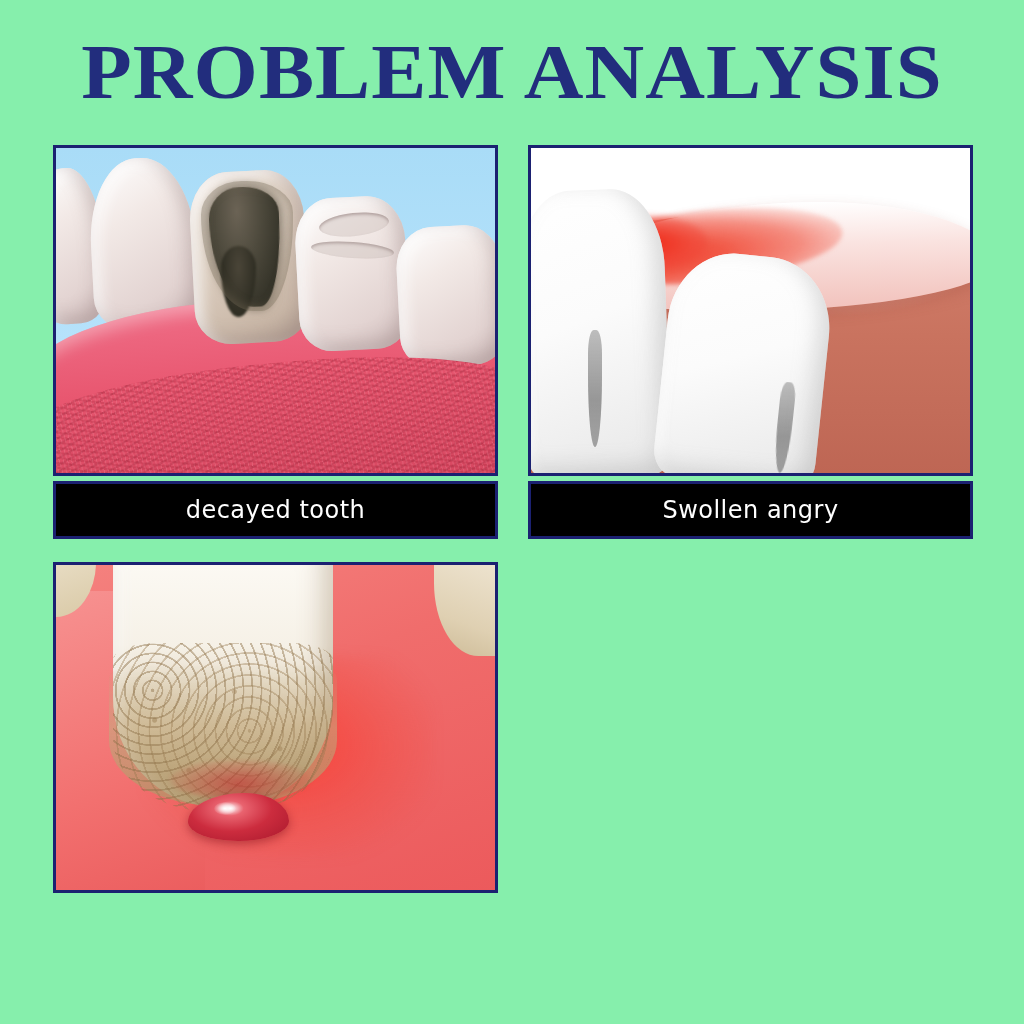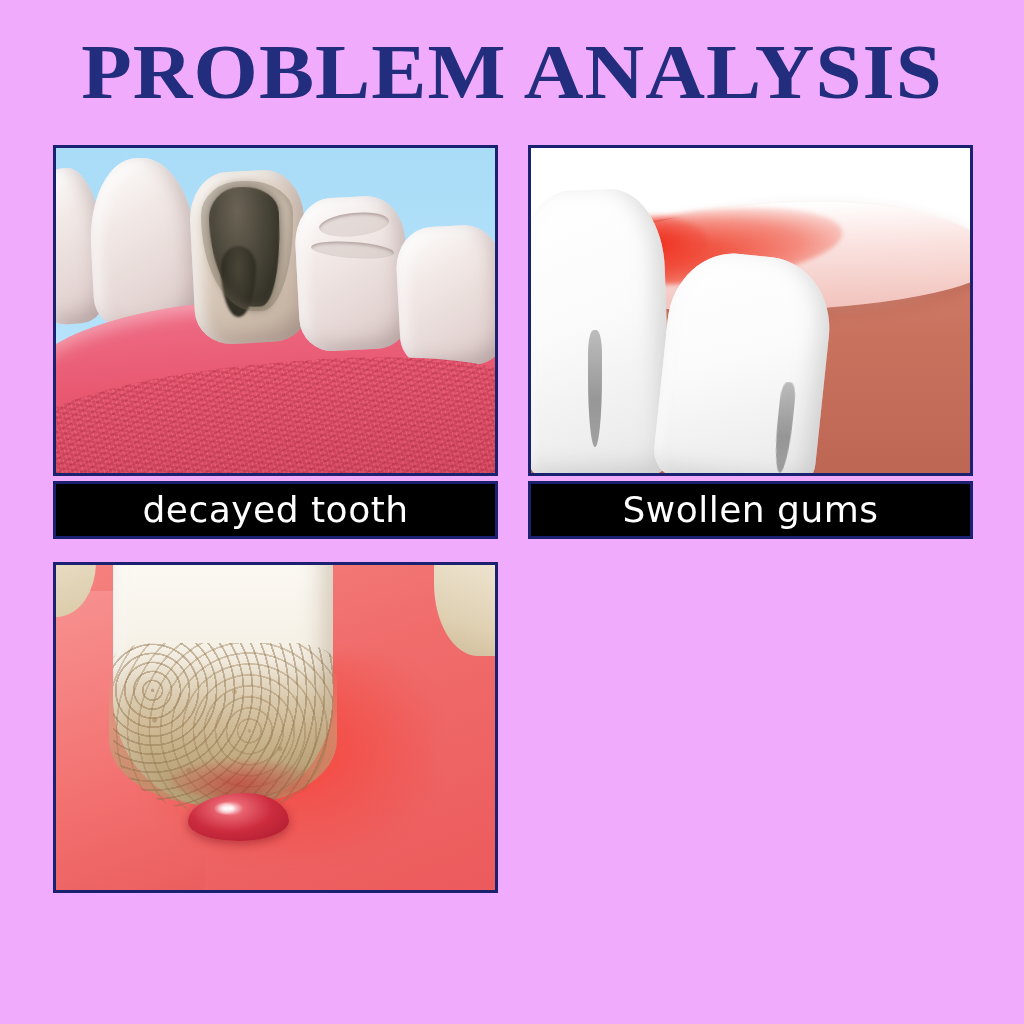--- a/index.html
+++ b/index.html
@@ -11,21 +11,21 @@
     width: 1024px;
     height: 1024px;
     overflow: hidden;
     font-family: "DejaVu Sans", sans-serif;
   }
 
   .poster {
     position: relative;
     width: 1024px;
     height: 1024px;
-    background: #f0abfc;
+    background: #86efac;
   }
 
   
   .title {
     position: absolute;
     left: 0;
     top: 32px;
     width: 1024px;
     text-align: center;
     font-family: "Liberation Serif", serif;
@@ -73,21 +73,21 @@
     border: 3px solid #1b2171;
     background: #000000;
     display: flex;
     align-items: center;
     justify-content: center;
     overflow: hidden;
   }
   .caption-text {
     color: #ffffff;
     font-family: "DejaVu Sans", sans-serif;
-    font-size: 36px;
+    font-size: 24px;
     line-height: 40px;
     letter-spacing: 0.5px;
     white-space: nowrap;
   }
 
   .art { position: absolute; inset: 0; }
 
   
   .p1-bg {
     position: absolute; inset: 0;
@@ -382,21 +382,21 @@
           <div class="p2-gumline"></div>
           <div class="p2-inflamed"></div>
           <div class="p2-inflamed2"></div>
           <div class="p2-tooth p2-ta"></div>
           <div class="p2-root p2-r1"></div>
           <div class="p2-tooth p2-tb"></div>
           <div class="p2-root p2-r2"></div>
         </div>
       </div>
       <div class="caption-bar">
-        <span class="caption-text">Swollen gums</span>
+        <span class="caption-text">Swollen angry</span>
       </div>
     </div>
 
     <div class="cell c2">
       <div class="figure">
         <div class="art">
           <div class="p3-bg"></div>
           <div class="p3-gumL"></div>
           <div class="p3-glow"></div>
           <div class="p3-toothL"></div>

